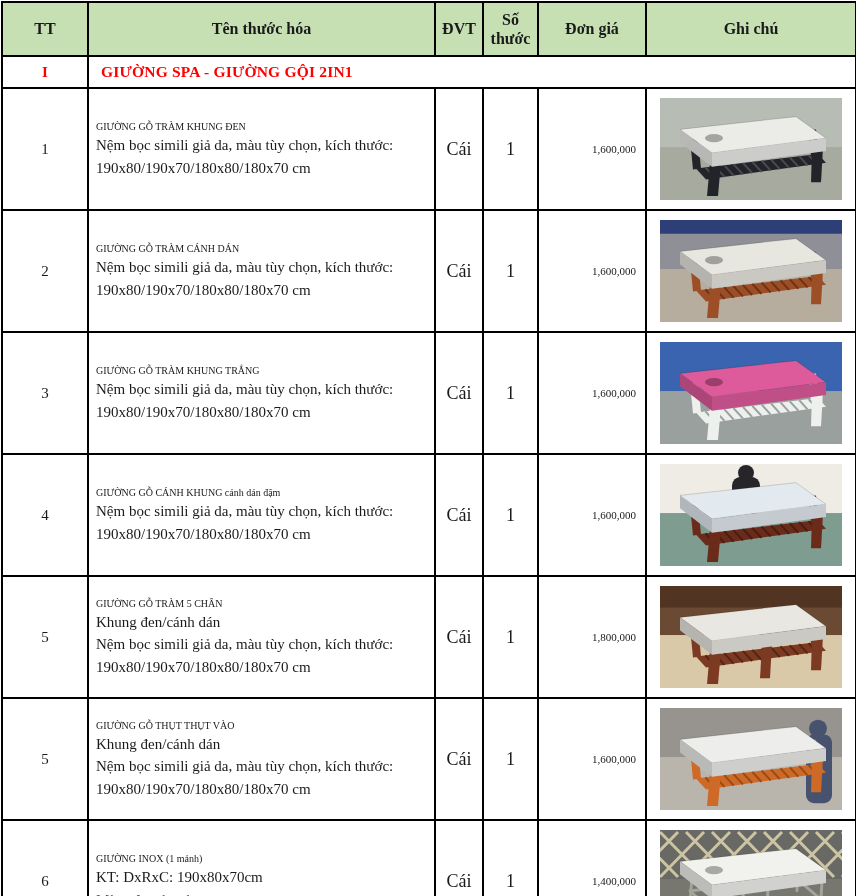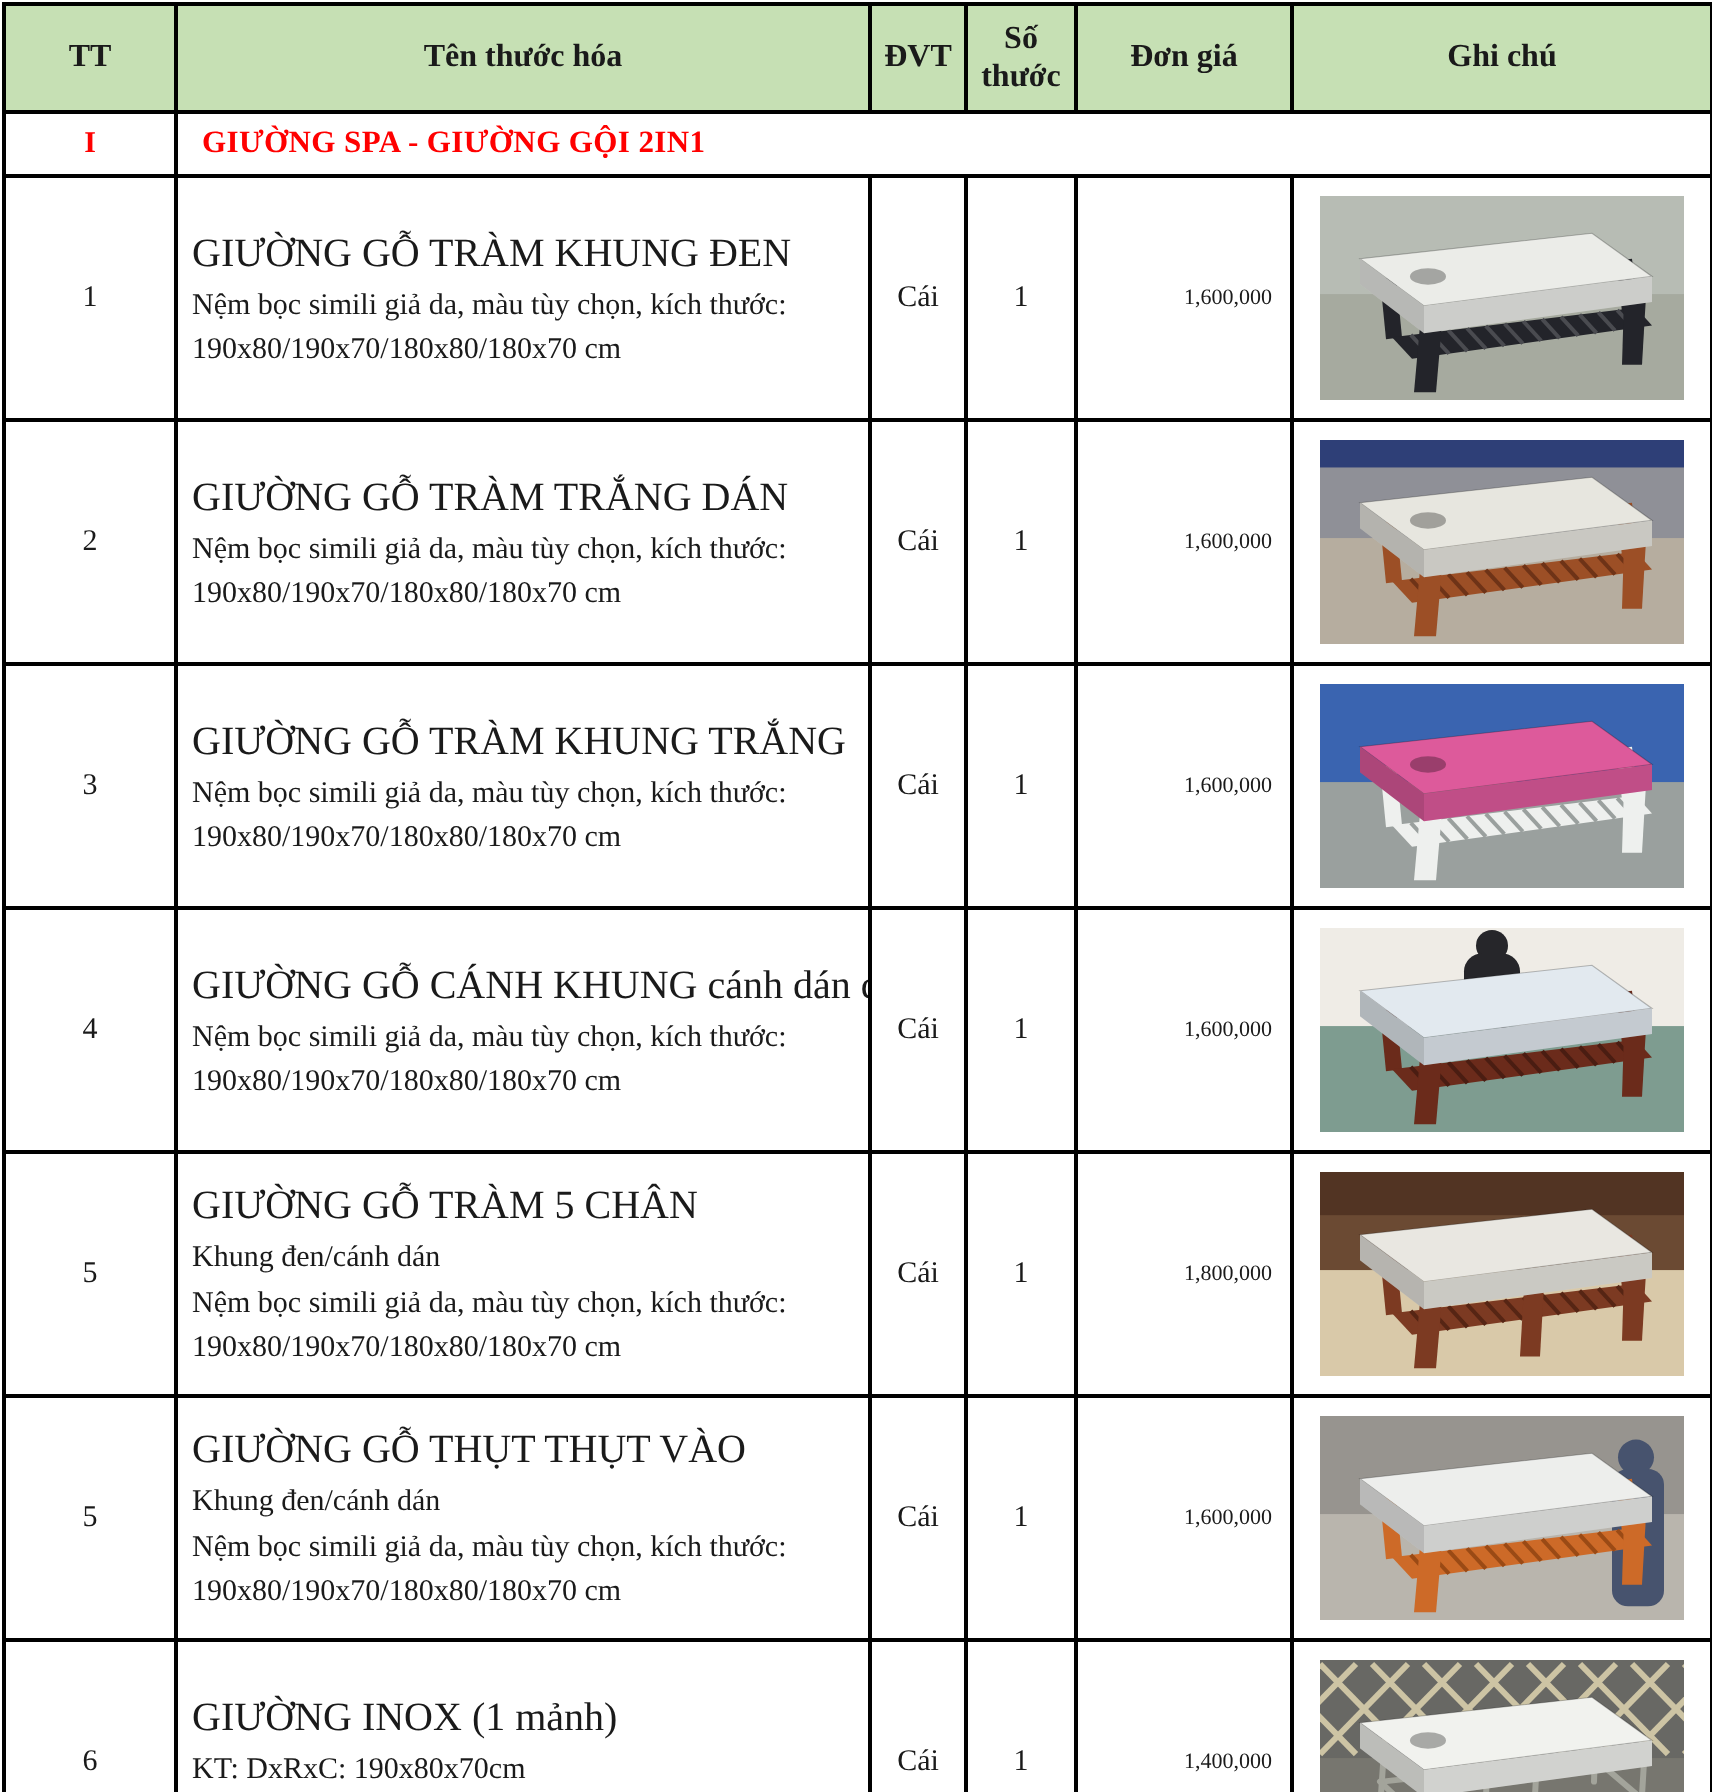--- a/index.html
+++ b/index.html
@@ -51,28 +51,28 @@
     padding:2px 12px;
     letter-spacing:0.2px;
   }
   tr.product-row td{height:112px;}
   td.name-cell{
     padding:4px 6px 4px 7px;
     font-size:15px;
     line-height:1.5;
   }
   .name-cell .line{white-space:nowrap;}
-  .name-cell .line:first-child{font-size:20px;}
+  .name-cell .line:first-child{font-size:10px;}
   .name-cell .line.link{
     color:var(--link-blue);
     cursor:pointer;
   }
   td.unit-cell,td.qty-cell{
     text-align:center;
-    font-size:15px;
+    font-size:18px;
     border-radius:19px;
   }
   td.price-cell{
     text-align:right;
     font-size:11px;
     padding-right:9px;
   }
   td.photo-cell{padding:0;}
   .photo{
     width:182px;
@@ -151,21 +151,21 @@
               <polygon points="20,32 52,56 52,70 20,45" fill="rgba(0,0,0,0.22)"></polygon>
               <ellipse cx="54" cy="41" rx="9" ry="4.2" fill="rgba(0,0,0,0.3)"></ellipse>
             </svg>
           </div>
       </td>
     </tr>
 
     <tr class="product-row">
       <td class="idx">2</td>
       <td class="name-cell">
-        <div class="line">GIƯỜNG GỖ TRÀM TRẮNG DÁN</div>
+        <div class="line">GIƯỜNG GỖ TRÀM CÁNH DÁN</div>
         <div class="line">Nệm bọc simili giả da, màu tùy chọn, kích thước:</div>
         <div class="line">190x80/190x70/180x80/180x70 cm</div>
       </td>
       <td class="unit-cell">Cái</td>
       <td class="qty-cell">1</td>
       <td class="price-cell">1,600,000</td>
       <td class="photo-cell">
         <div class="photo">
             <svg viewBox="0 0 182 104" width="182" height="102" preserveAspectRatio="none" role="img">
               <rect width="182" height="104" fill="#8f9097"></rect>

